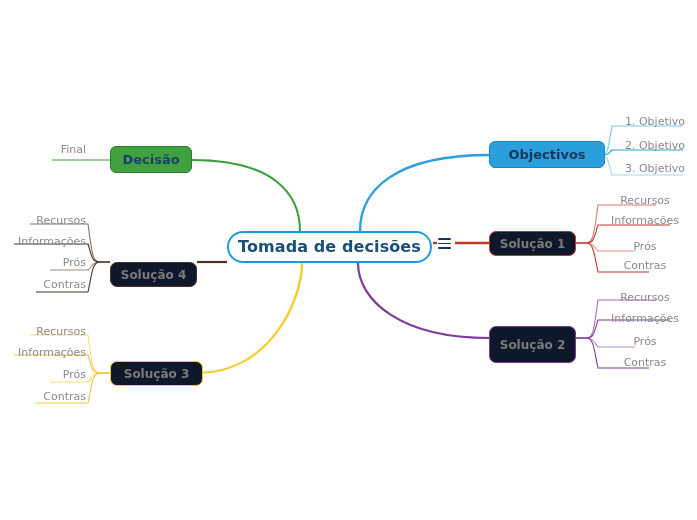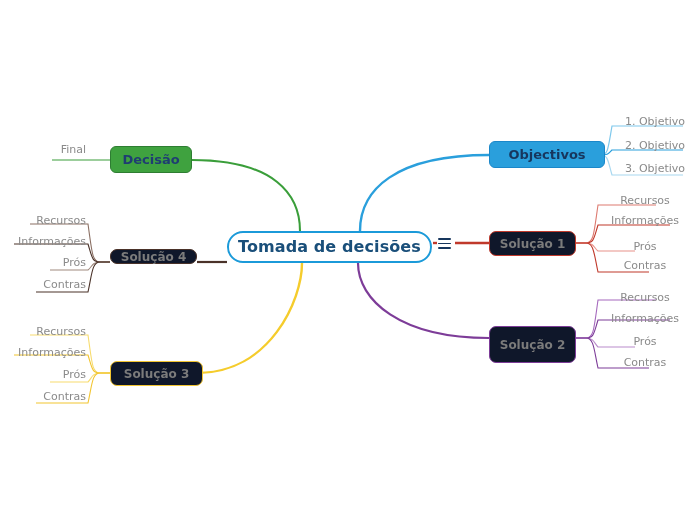--- a/index.html
+++ b/index.html
@@ -107,23 +107,23 @@
   }
   #solucao3-node {
     left: 110px;
     top: 361px;
     width: 93px;
     height: 25px;
     border: 1.7px solid #f2c531;
   }
   #solucao4-node {
     left: 110px;
-    top: 249px;
+    top: 262px;
     width: 87px;
-    height: 15px;
+    height: 25px;
     border: 1.7px solid #4a3229;
     justify-content: center;
   }
   
   .leaf {
     position: absolute;
     font-size: 11px;
     color: #8a8a8a;
     line-height: 13px;
     white-space: nowrap;

